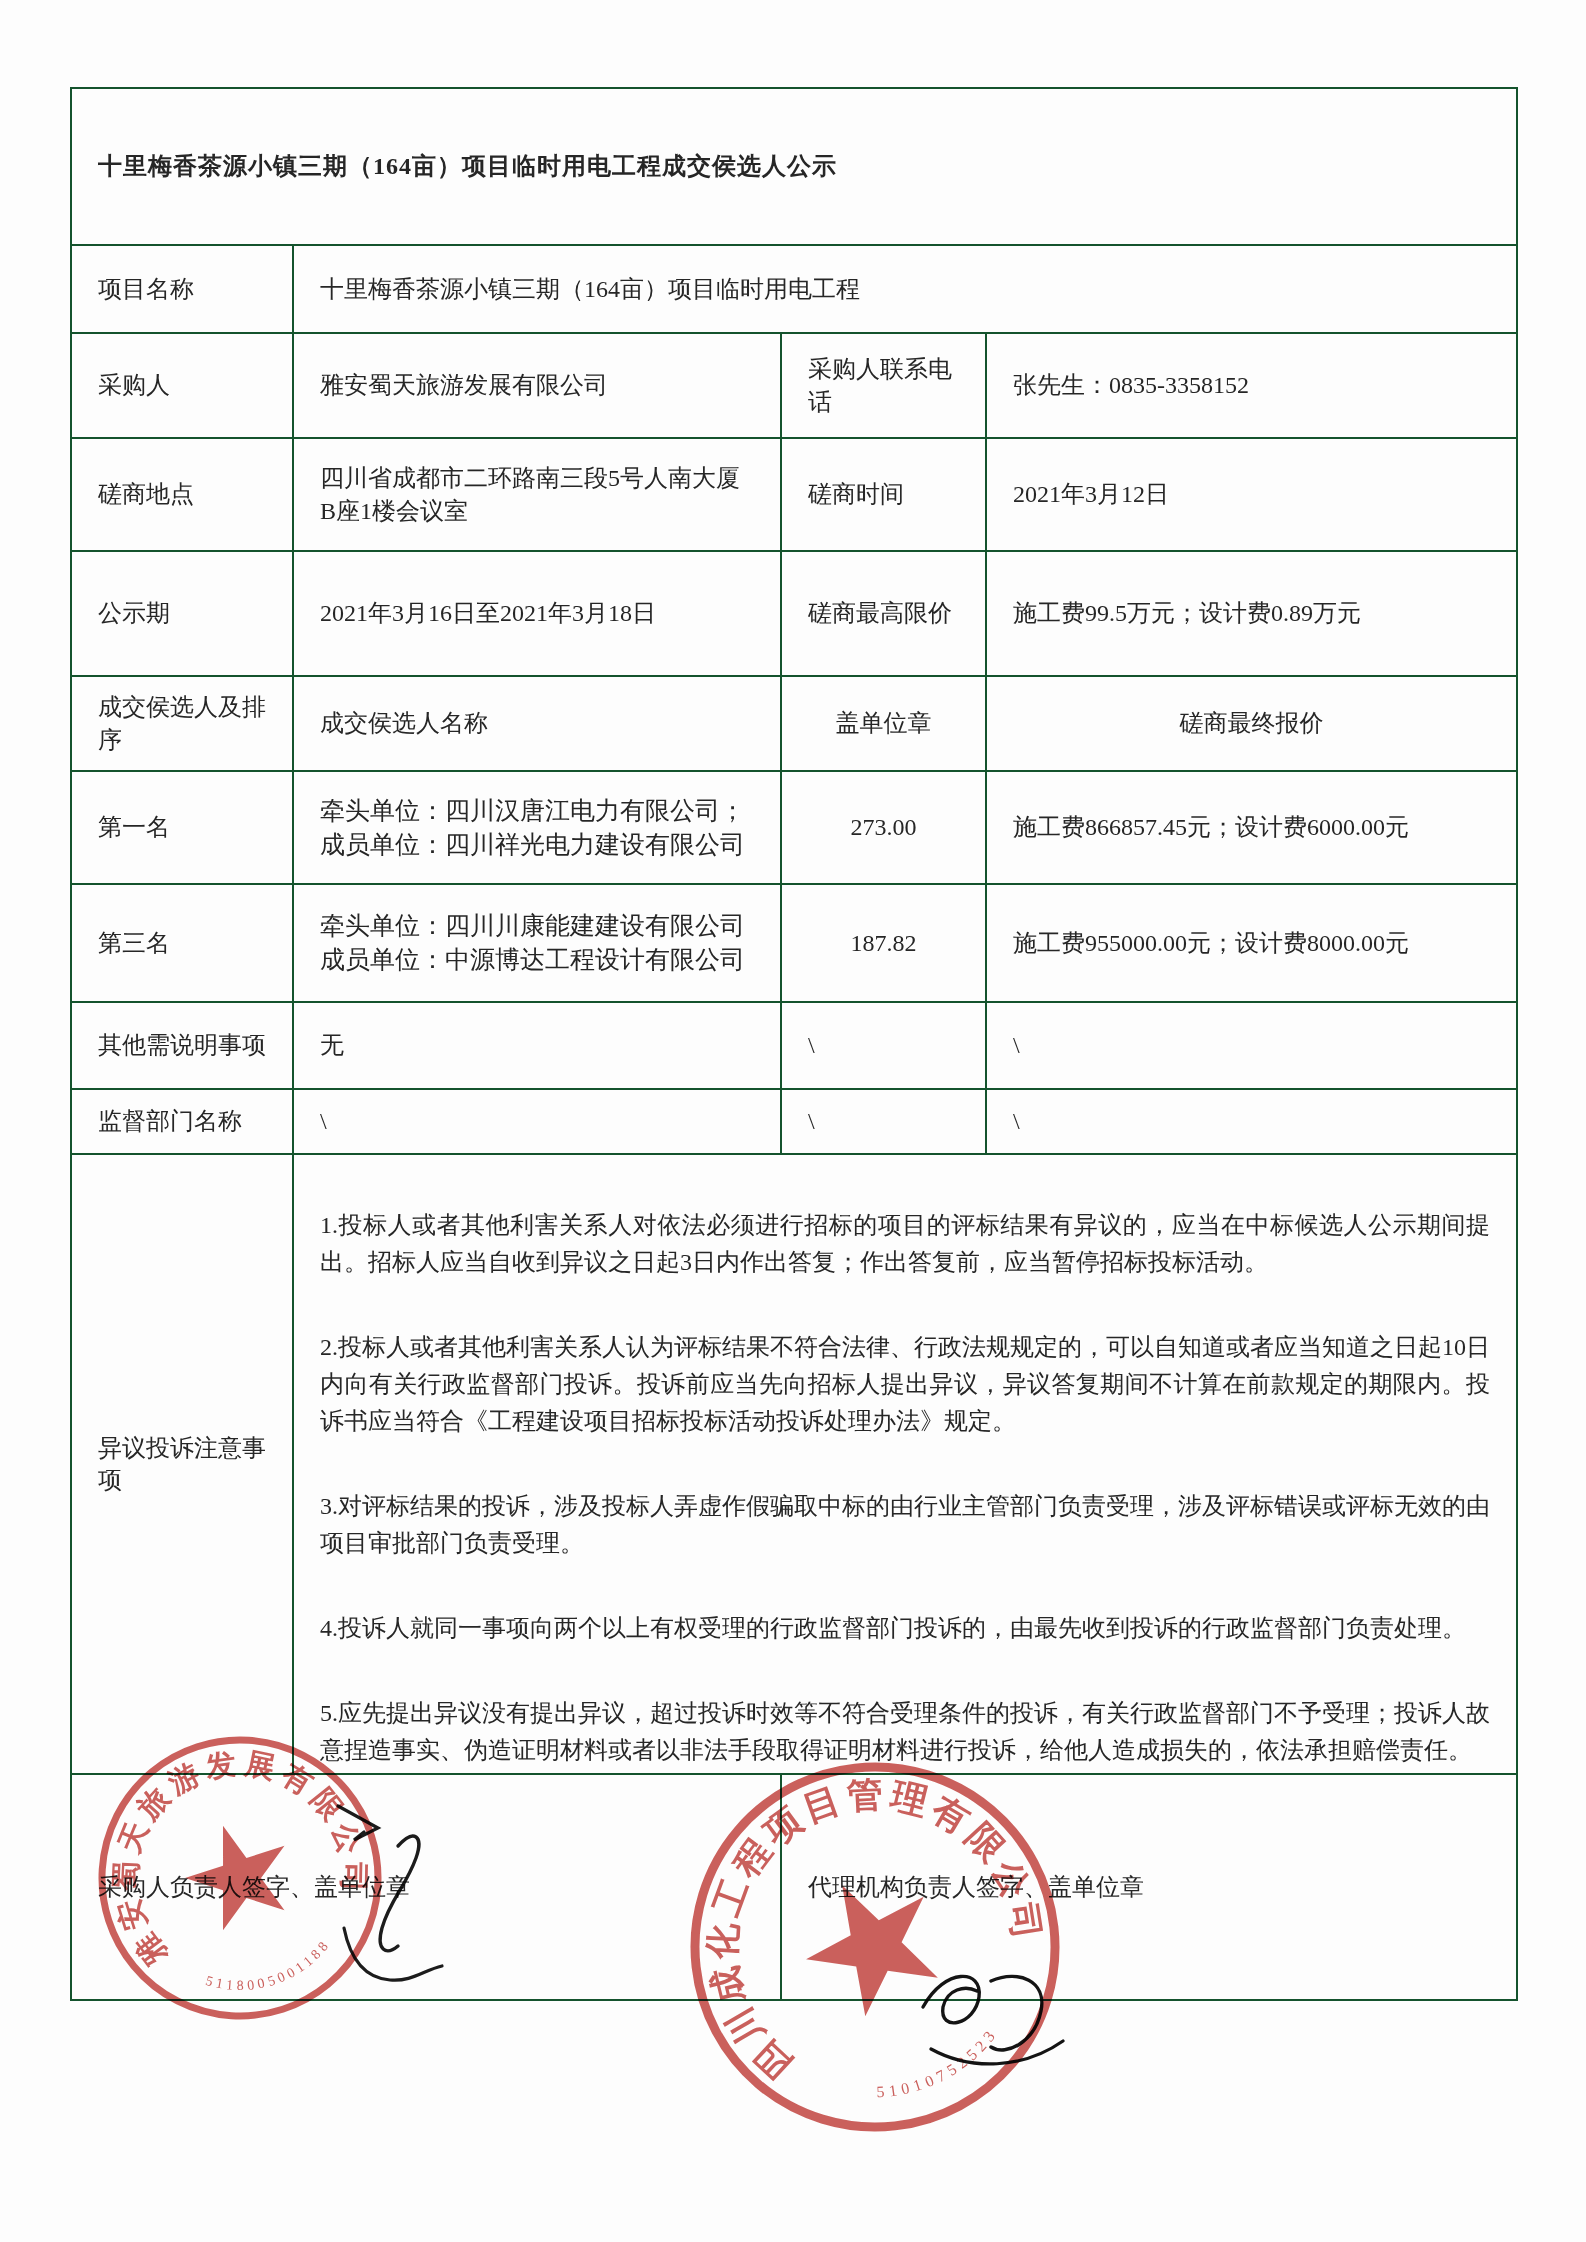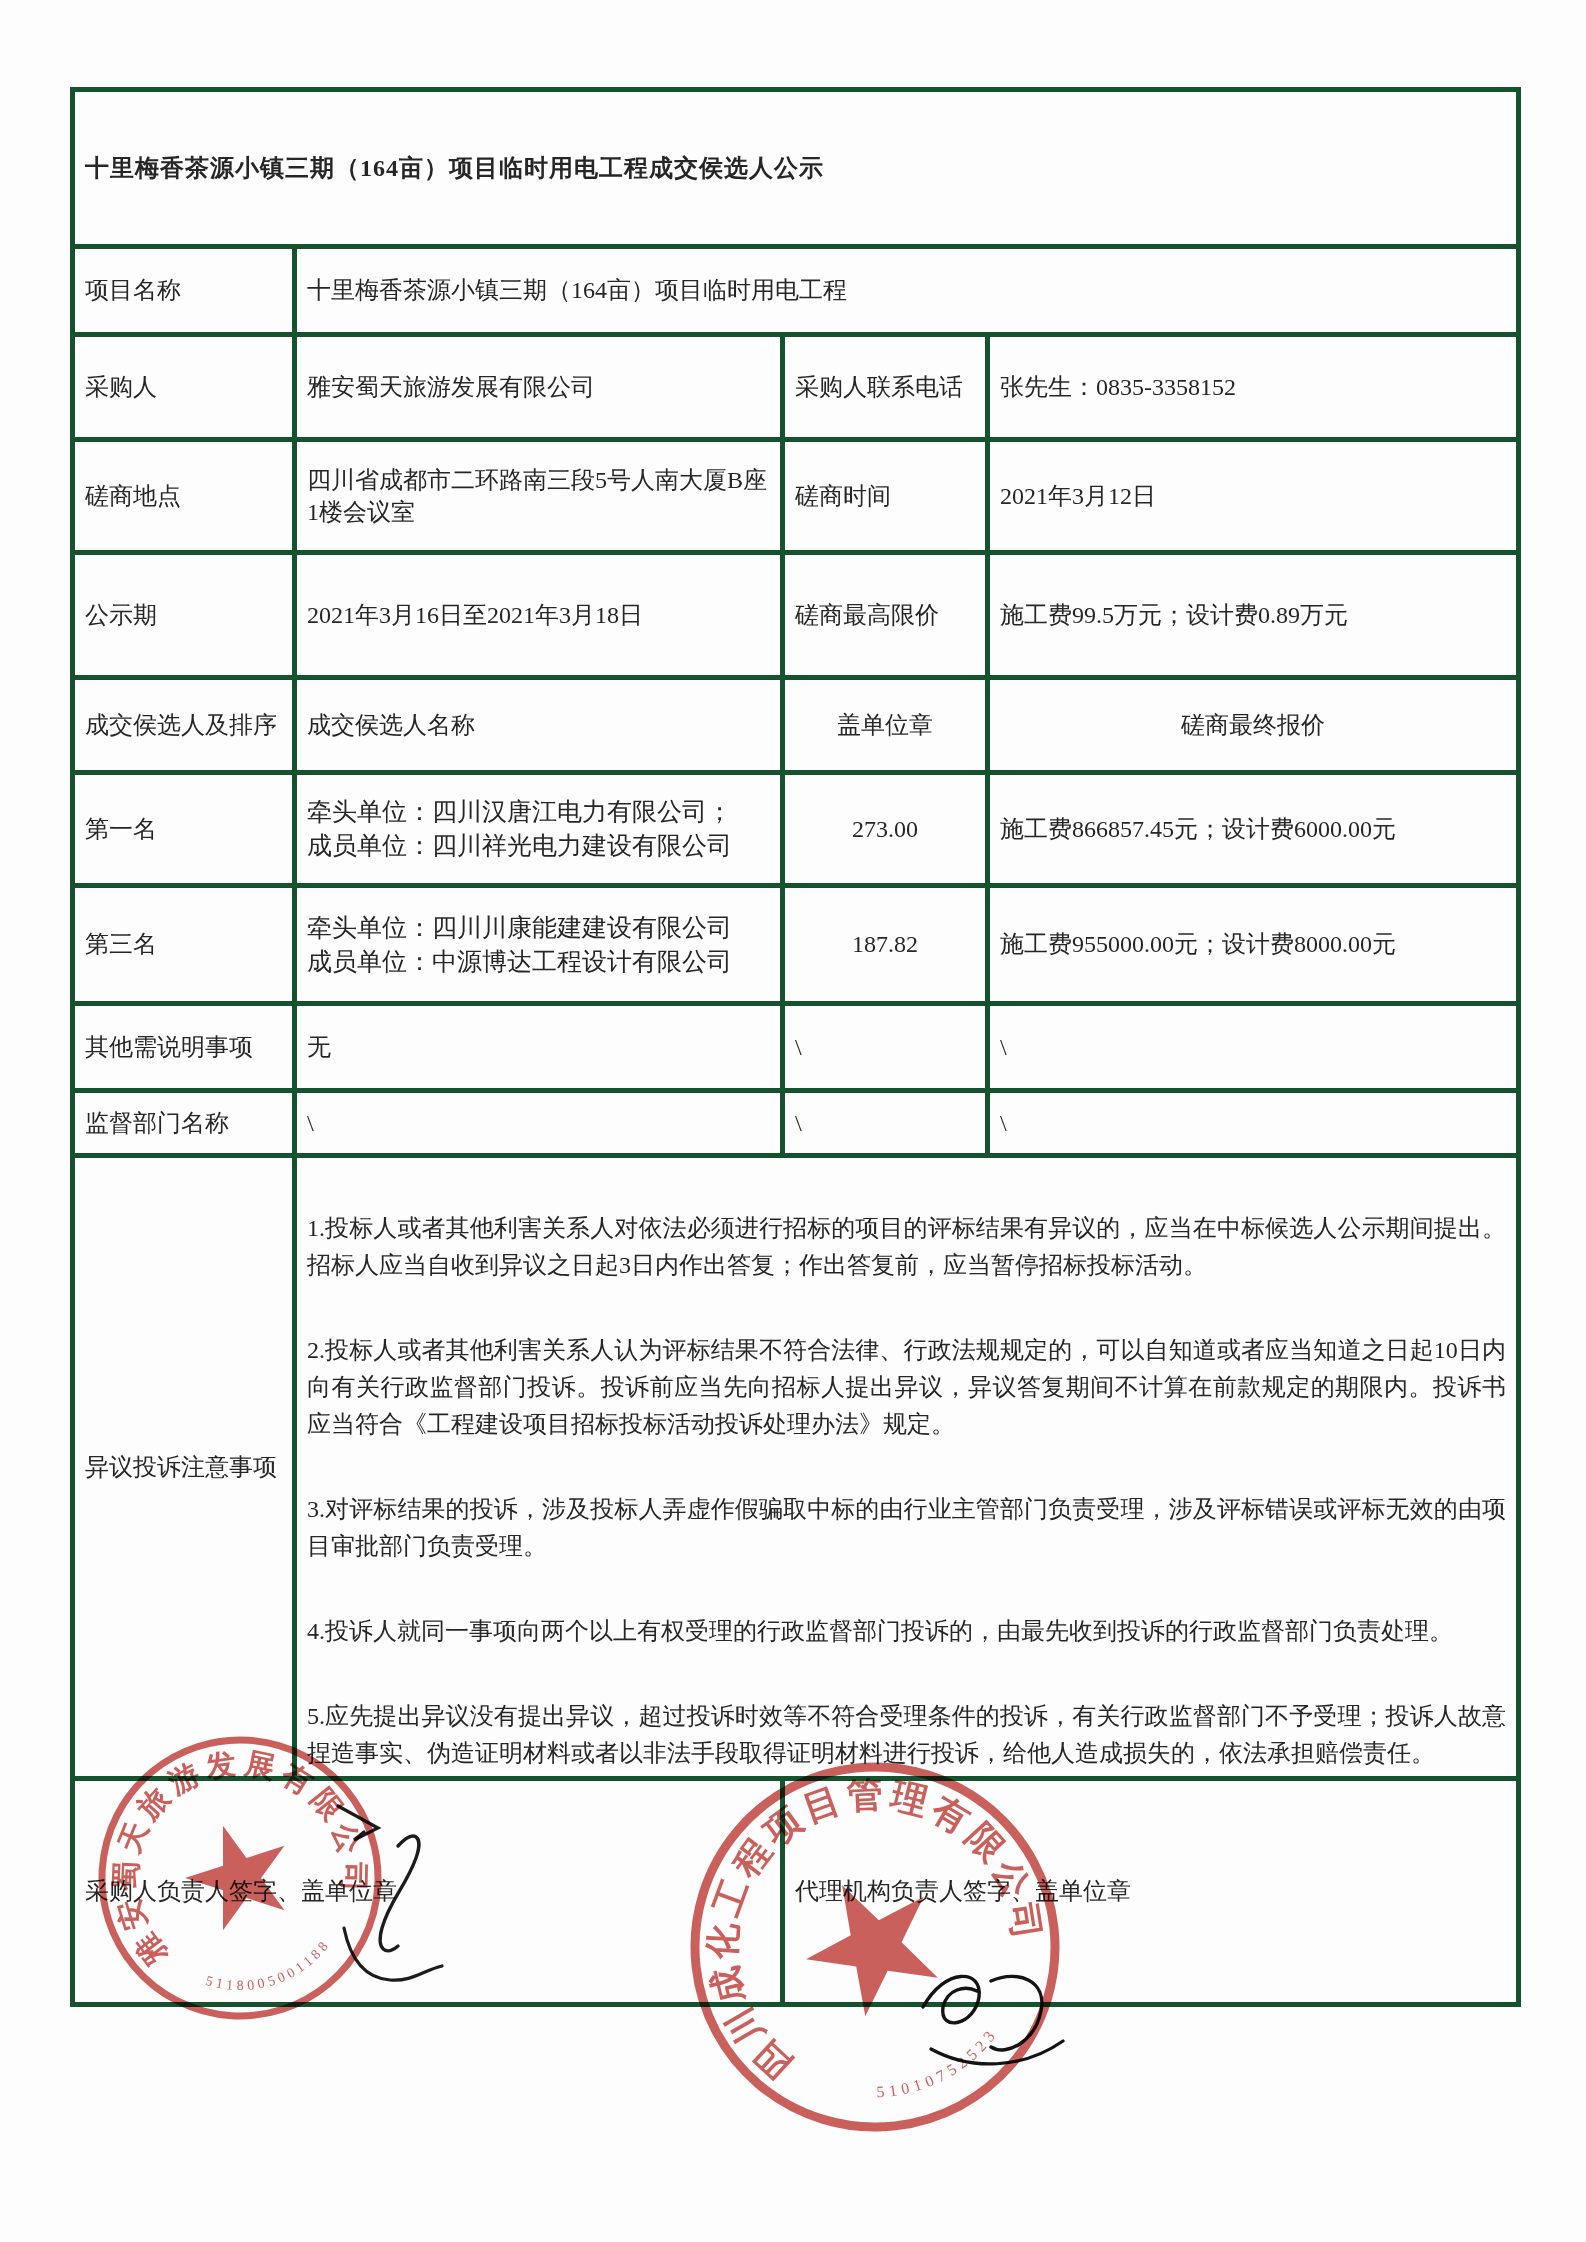--- a/index.html
+++ b/index.html
@@ -11,25 +11,25 @@
     color:#262626;
     overflow:hidden;
   }
   table.doc{
     position:absolute;left:70px;top:87px;
     width:1446px;
     border-collapse:collapse;table-layout:fixed;
     background:transparent;
   }
   table.doc td{
-    border:5px solid #14532d;
+    border:2px solid #14532d;
     vertical-align:middle;
     font-size:24px;
     line-height:1.35;
-    padding:4px 10px;
+    padding:4px 26px;
     word-break:break-all;
   }
   td.title-cell{
     font-size:26px;font-weight:bold;
     padding-left:162px;letter-spacing:1px;
   }
   td.lbl{padding:4px 40px 4px 9px;margin-top:36px;}
   td.lbl3{padding:4px 36px 4px 12px;}
   td.val2{font-size:25px;padding:4px 42px 4px 11px;}
   td.val4{padding:4px 8px 4px 10px;}

